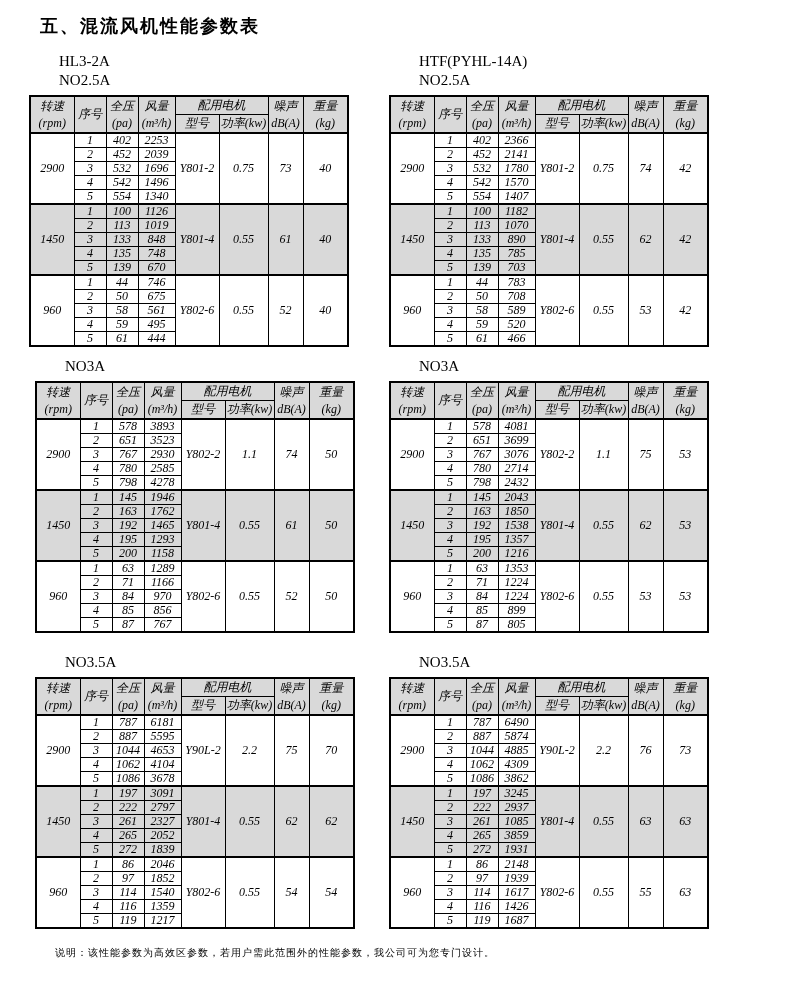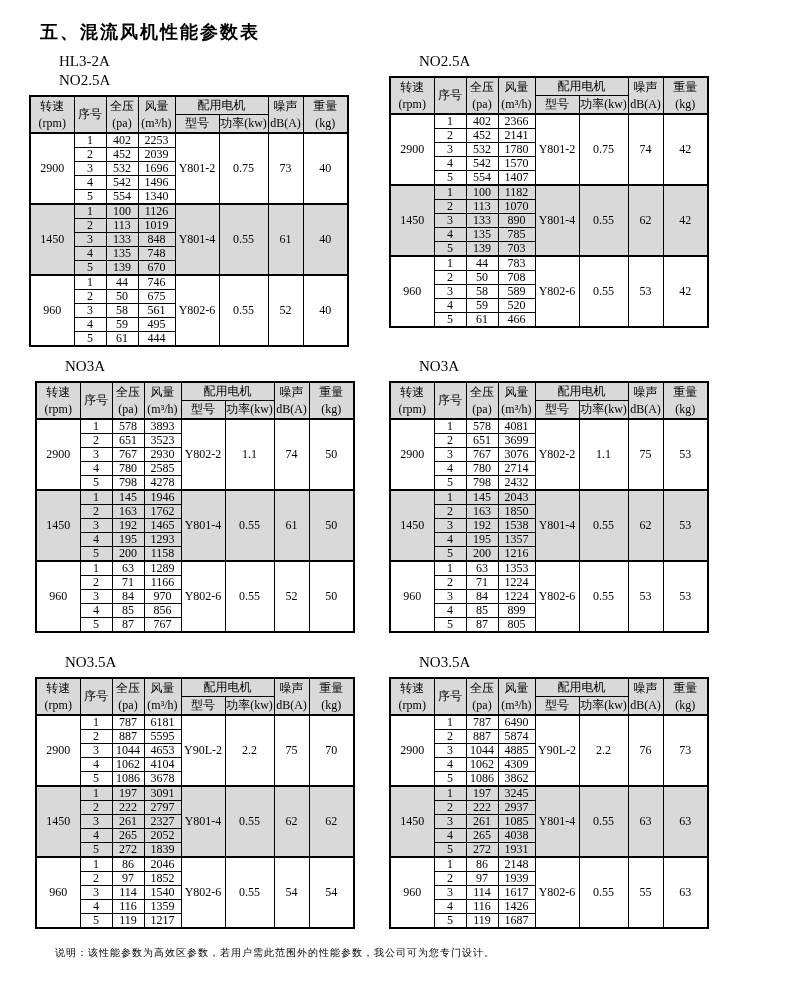--- a/index.html
+++ b/index.html
@@ -1,25 +1,25 @@
 <!DOCTYPE html>
 <html style="--header-bg: #d9d9d9; --band-bg: #d9d9d9; --border: #000000;"><head>
 <meta charset="utf-8">
 <style>
   html,body{margin:0;padding:0;background:#fff;}
   .page{position:relative;width:800px;height:994px;background:#ffffff;overflow:hidden;
         font-family:"Liberation Serif","DejaVu Serif",serif;color:#000;}
-  .title{position:absolute;left:40px;top:20px;margin:0;font-size:18px;font-weight:bold;letter-spacing:2px;}
+  .title{position:absolute;left:40px;top:14px;margin:0;font-size:18px;font-weight:bold;letter-spacing:2px;}
   .block{position:absolute;}
   .block-0{left:29px;top:52px;}  .block-1{left:389px;top:52px;}
   .block-2{left:35px;top:357px;} .block-3{left:389px;top:357px;}
   .block-4{left:35px;top:653px;} .block-5{left:389px;top:653px;}
   .caption{font-size:15px;line-height:19px;margin-left:30px;white-space:nowrap;}
   .block table{margin-top:5px;border-collapse:collapse;table-layout:fixed;
-               border:2px solid var(--border,#000);}
+               border:2px solid var(--border,#000);font-style:italic;}
   th,td{border:1px solid var(--border,#000);text-align:center;vertical-align:middle;
         padding:0;font-weight:normal;overflow:hidden;}
   td{height:13px;line-height:13px;font-size:12px;}
   thead th{background:var(--header-bg,#d9d9d9);font-size:12px;line-height:17px;height:17px;}
   tbody tr:first-child td{border-top-width:2px;}
   tbody tr.band-start td{border-top-width:2px;}
   tbody tr.shaded td{background:var(--band-bg,#d9d9d9);}
   .note{position:absolute;left:55px;top:946px;font-size:10px;letter-spacing:1px;}
 </style>
 </head>
@@ -168,20 +168,21 @@
           </tr>
           <tr>
             <td>5</td>
             <td>61</td>
             <td>444</td>
           </tr>
         </tbody>
       </table>
     </div>
   <div class="block block-1">
+      <div class="caption">HTF(PYHL-14A)</div>
       <div class="caption">NO2.5A</div>
       <table>
         <colgroup>
           <col style="width: 44px;">
           <col style="width: 32px;">
           <col style="width: 32px;">
           <col style="width: 37px;">
           <col style="width: 44px;">
           <col style="width: 49px;">
           <col style="width: 35px;">
@@ -852,21 +853,21 @@
             <td>2937</td>
           </tr>
           <tr class="shaded">
             <td>3</td>
             <td>261</td>
             <td>1085</td>
           </tr>
           <tr class="shaded">
             <td>4</td>
             <td>265</td>
-            <td>4038</td>
+            <td>3859</td>
           </tr>
           <tr class="shaded">
             <td>5</td>
             <td>272</td>
             <td>1931</td>
           </tr>
           <tr class="band-start">
             <td rowspan="5">960</td>
             <td>1</td>
             <td>86</td>

